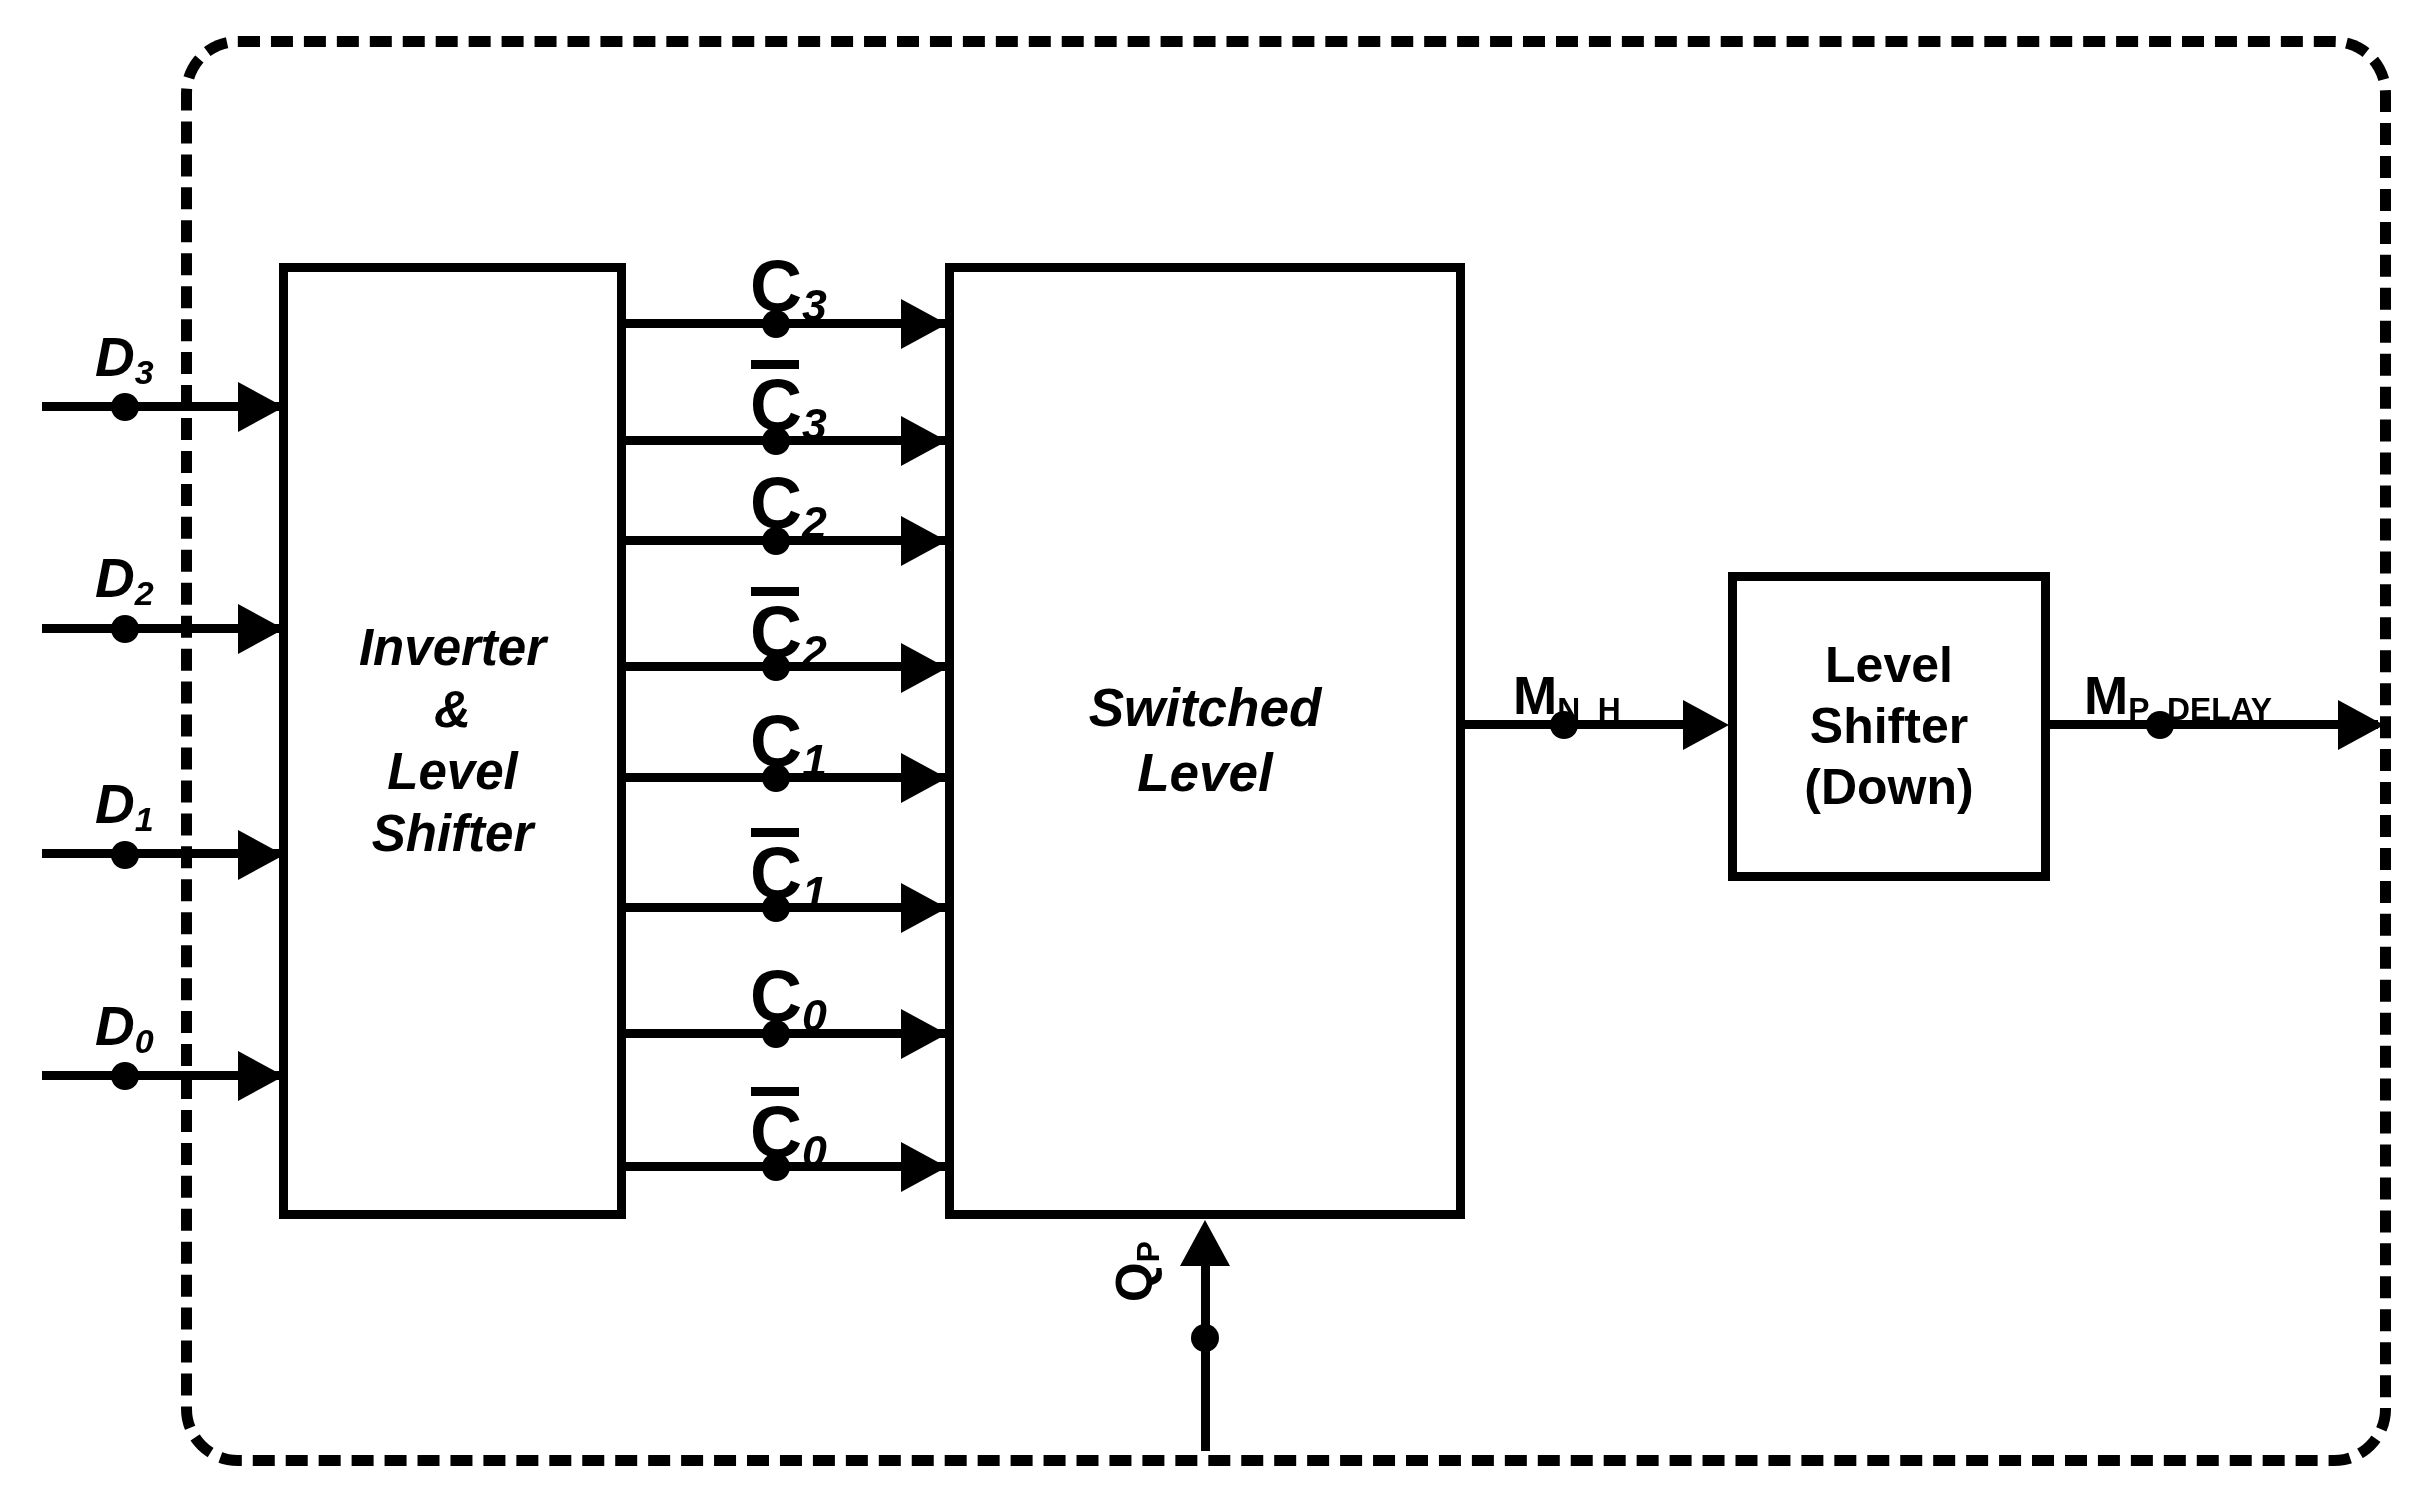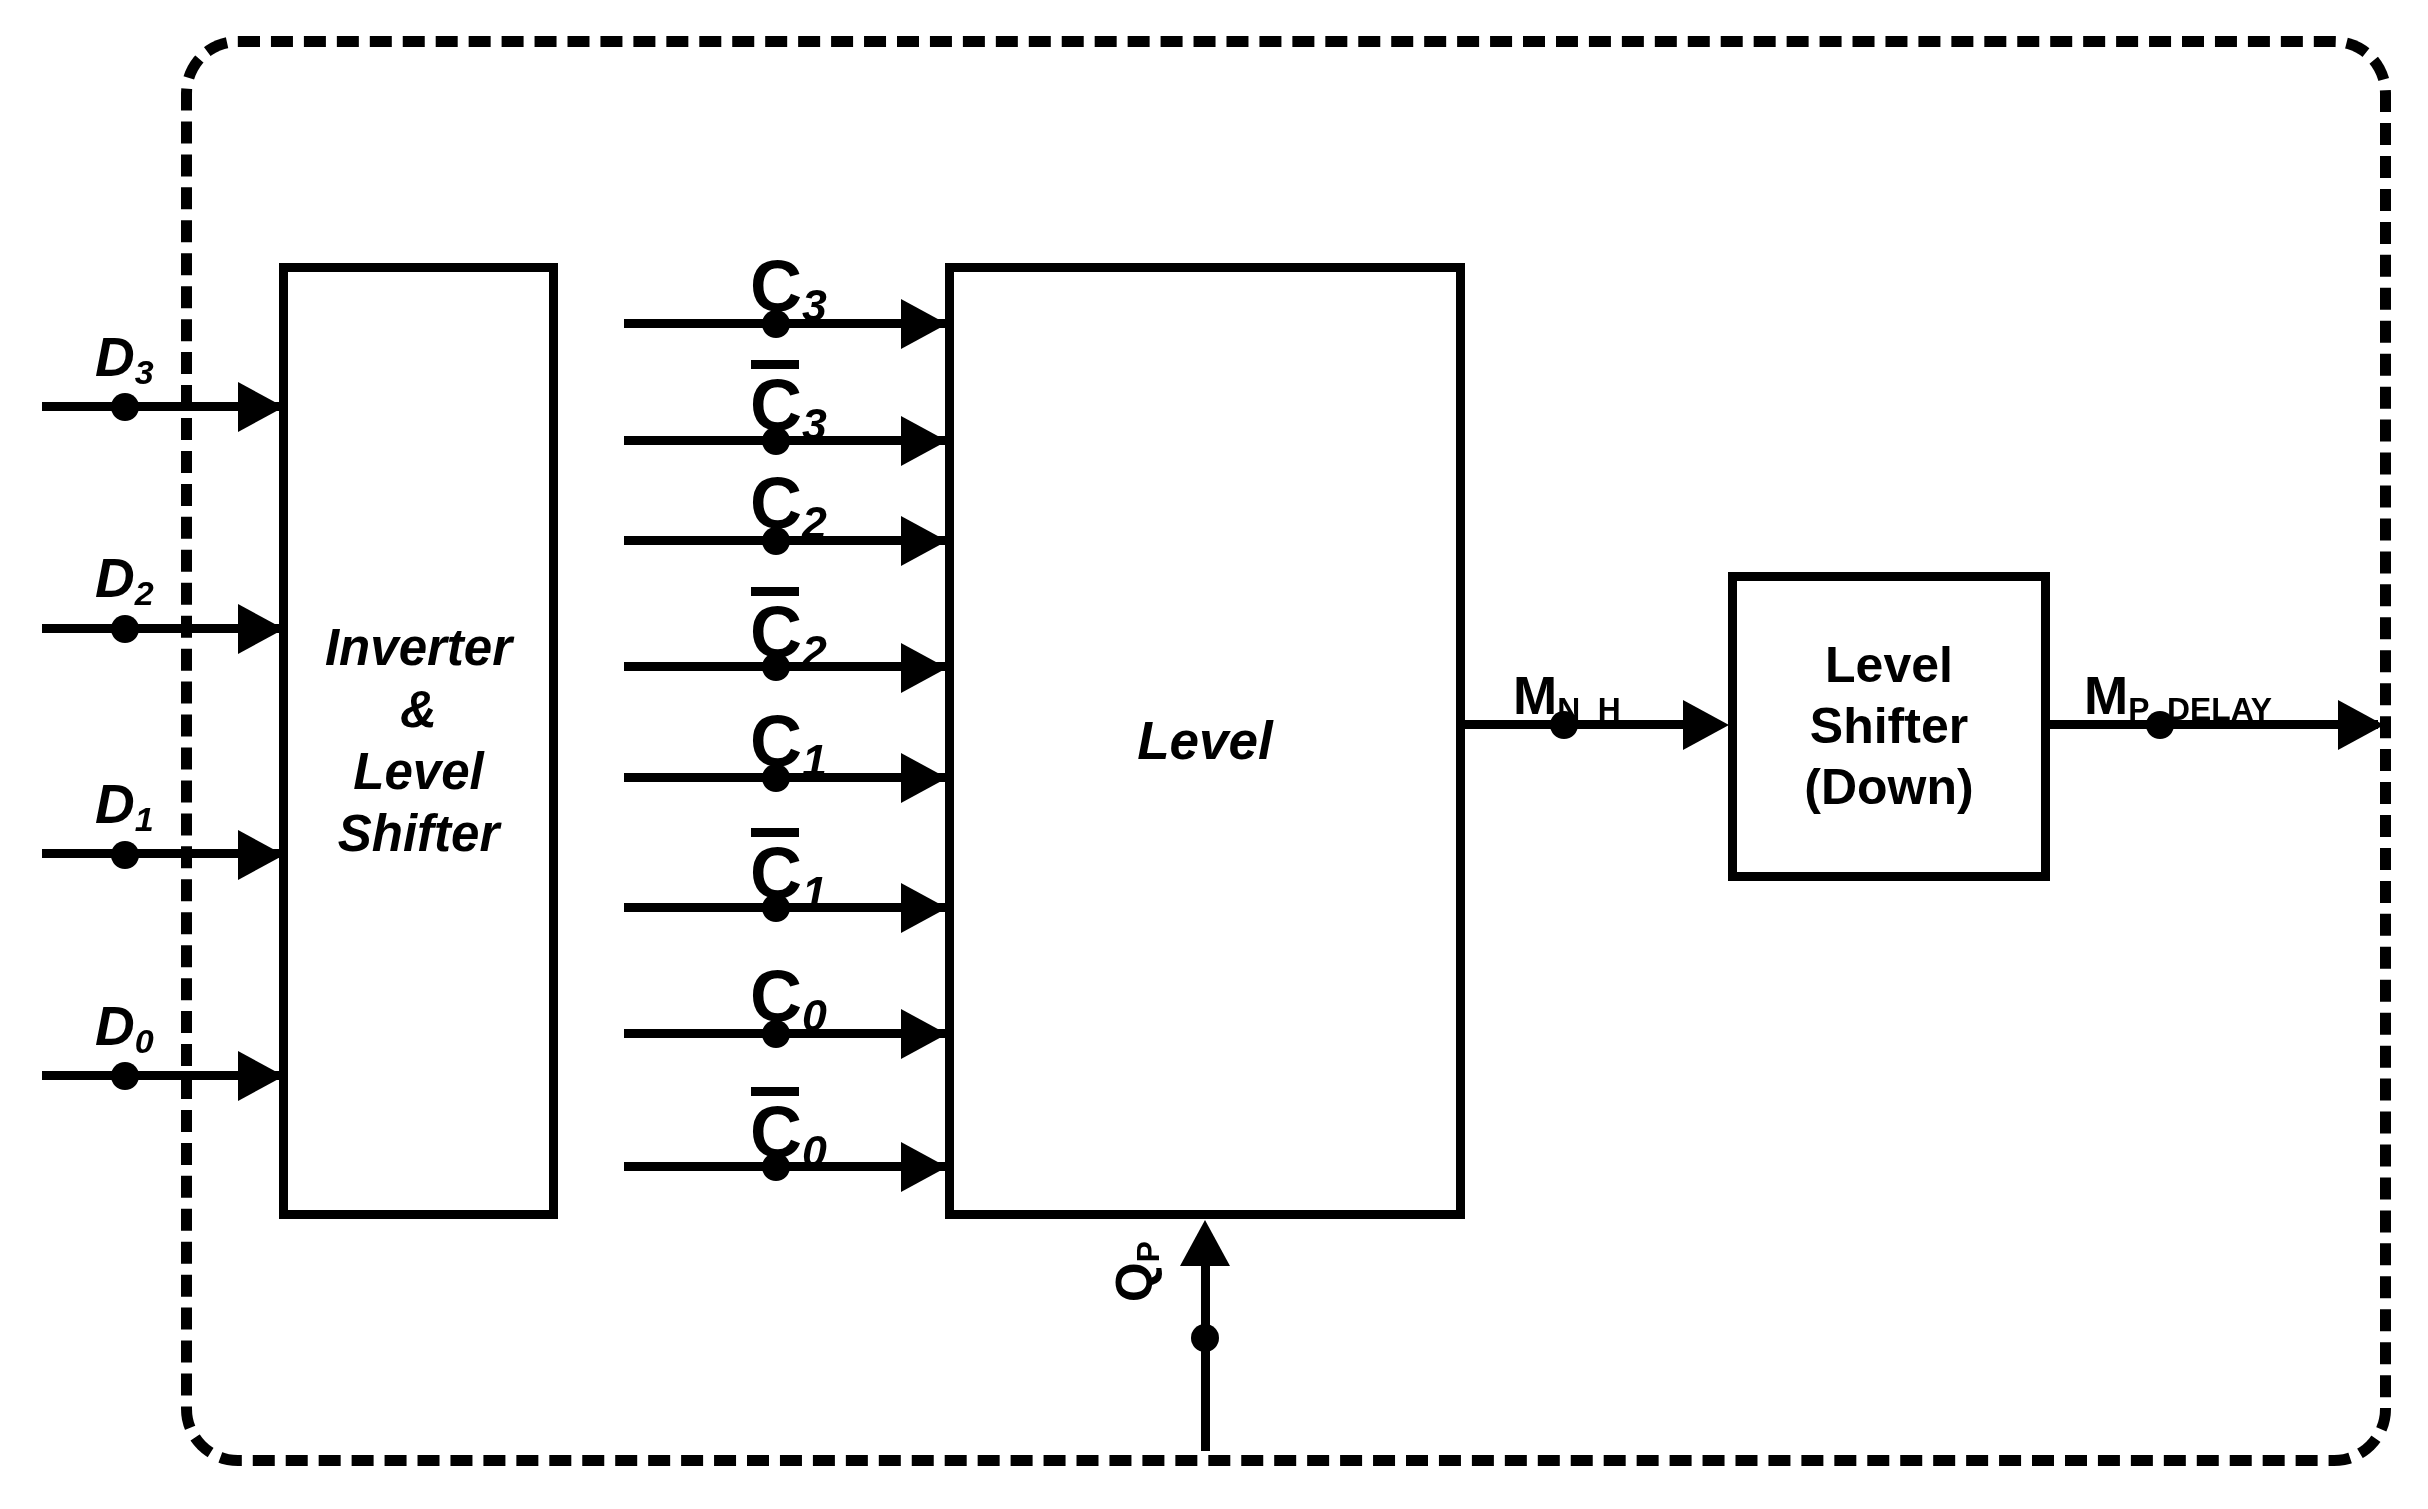--- a/index.html
+++ b/index.html
@@ -32,21 +32,21 @@
     box-sizing:border-box;
     display:flex;
     flex-direction:column;
     align-items:center;
     justify-content:center;
     text-align:center;
     line-height:1.22;
     z-index:4;
   }
   .block .ln{display:block;white-space:nowrap;}
-  #blk-inverter{left:279px; top:263px; width:279px; height:956px;
+  #blk-inverter{left:279px; top:263px; width:347px; height:956px;
                 font-size:51px;font-weight:bold;font-style:italic;}
   #blk-scdelay{left:945px; top:263px; width:520px; height:956px;
                font-size:53px;font-weight:bold;font-style:italic;}
   #blk-lvlshift{left:1728px; top:572px; width:322px; height:309px;
                 font-size:50px;font-weight:bold;font-style:normal;}
 
   
   .wire{position:absolute;background:#000;z-index:2;}
   .wire.h{height:9px;}
   .wire.v{width:9px;}
@@ -184,20 +184,21 @@
   </div>
 
   <div class="wire h" style="left:624px;top:1162px;width:331px;"></div>
   <div class="dot" style="left:762px;top:1153px;"></div>
   <div class="arrow-r" style="left:901px;top:1142px;"></div>
   <div class="lbl lbl-c" style="left:750px;top:1094px;">
     <span class="ovl">C</span><sub>0</sub>
   </div>
 
   <div class="block" id="blk-scdelay">
+    <span class="ln">Switched</span>
     <span class="ln">Level</span>
   </div>
 
   <div class="wire v" style="left:1201px;top:1277px;width:9px;height:174px;"></div>
   <div class="wire v" style="left:1201px;top:1255px;width:9px;height:30px;"></div>
   <div class="dot" style="left:1191px;top:1324px;"></div>
   <div class="arrow-u" style="left:1180px;top:1220px;"></div>
   <div class="lbl lbl-q" style="left:1109px;top:1302px;">
     <span>Q<sub>P</sub></span>
   </div>

